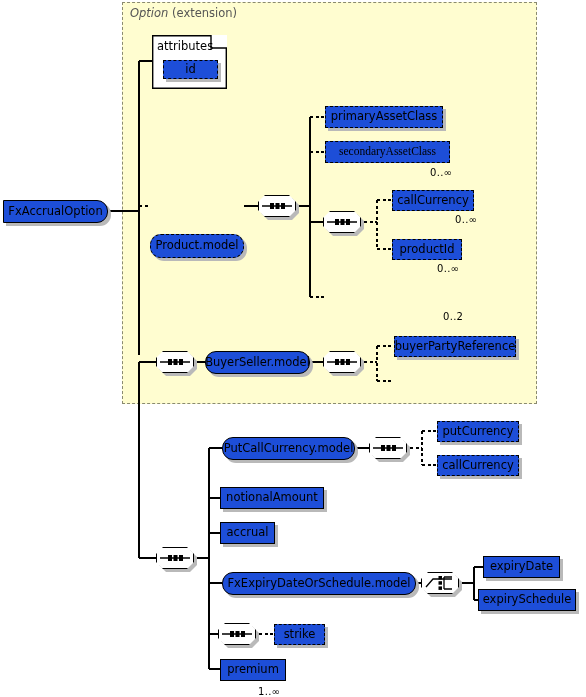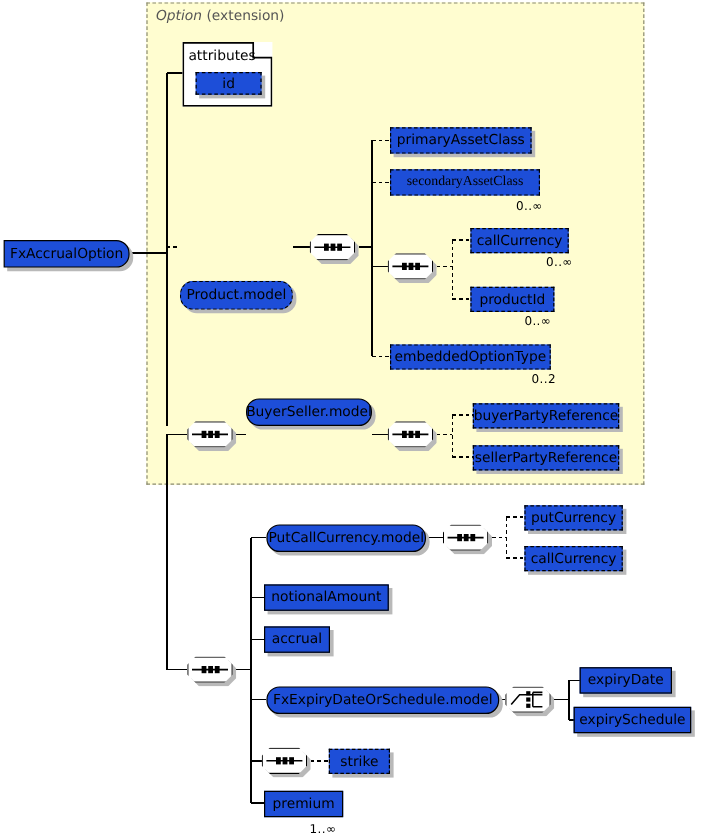--- a/index.html
+++ b/index.html
@@ -260,52 +260,50 @@
       </svg>
     </div>
   </div>
 
   <div class="node el-dashed stacked stacked-dashed" style="left:392px; top:190px; width:82px; height:21px;">callCurrency</div>
   <div class="card" style="left:455px; top:214px;">0..∞</div>
 
   <div class="node el-dashed stacked stacked-dashed" style="left:392px; top:239px; width:70px; height:21px;">productId</div>
   <div class="card" style="left:437px; top:263px;">0..∞</div>
 
-  <div class="node el-dashed stacked stacked-dashed" style="left:325px; top:287px; width:134px; height:21px;">embeddedOptionType</div>
   <div class="card" style="left:443px; top:311px;">0..2</div>
 
   <div class="conn-wrap" style="left:156px; top:351px;">
     <div class="conn-shadow"></div>
     <div class="conn">
       <svg width="36" height="20" viewBox="0 0 36 20">
         <line x1="3" y1="10" x2="33" y2="10" stroke="#000" stroke-width="1.3"></line>
         <rect x="11" y="7" width="4" height="6" fill="#000"></rect>
         <rect x="16.5" y="7" width="4" height="6" fill="#000"></rect>
         <rect x="22" y="7" width="4" height="6" fill="#000"></rect>
       </svg>
     </div>
   </div>
 
-  <div class="node model-ref shadowed" style="left:205px; top:332px; height:23px; width:105px;">BuyerSeller.model</div>
+  <div class="node model-ref shadowed" style="left:205px; top:351px; height:23px; width:105px;">BuyerSeller.model</div>
 
   <div class="conn-wrap" style="left:323px; top:351px;">
     <div class="conn-shadow"></div>
     <div class="conn">
       <svg width="36" height="20" viewBox="0 0 36 20">
         <line x1="3" y1="10" x2="33" y2="10" stroke="#000" stroke-width="1.3"></line>
         <rect x="11" y="7" width="4" height="6" fill="#000"></rect>
         <rect x="16.5" y="7" width="4" height="6" fill="#000"></rect>
         <rect x="22" y="7" width="4" height="6" fill="#000"></rect>
       </svg>
     </div>
   </div>
 
   <div class="node el-dashed shadowed" style="left:394px; top:336px; width:122px; height:21px;">buyerPartyReference</div>
 
-  <div class="node el-dashed shadowed" style="left:394px; top:371px; width:122px; height:21px;">sellerPartyReference</div>
 
   <div class="conn-wrap" style="left:156px; top:547px;">
     <div class="conn-shadow"></div>
     <div class="conn">
       <svg width="36" height="20" viewBox="0 0 36 20">
         <line x1="3" y1="10" x2="33" y2="10" stroke="#000" stroke-width="1.3"></line>
         <rect x="11" y="7" width="4" height="6" fill="#000"></rect>
         <rect x="16.5" y="7" width="4" height="6" fill="#000"></rect>
         <rect x="22" y="7" width="4" height="6" fill="#000"></rect>
       </svg>

